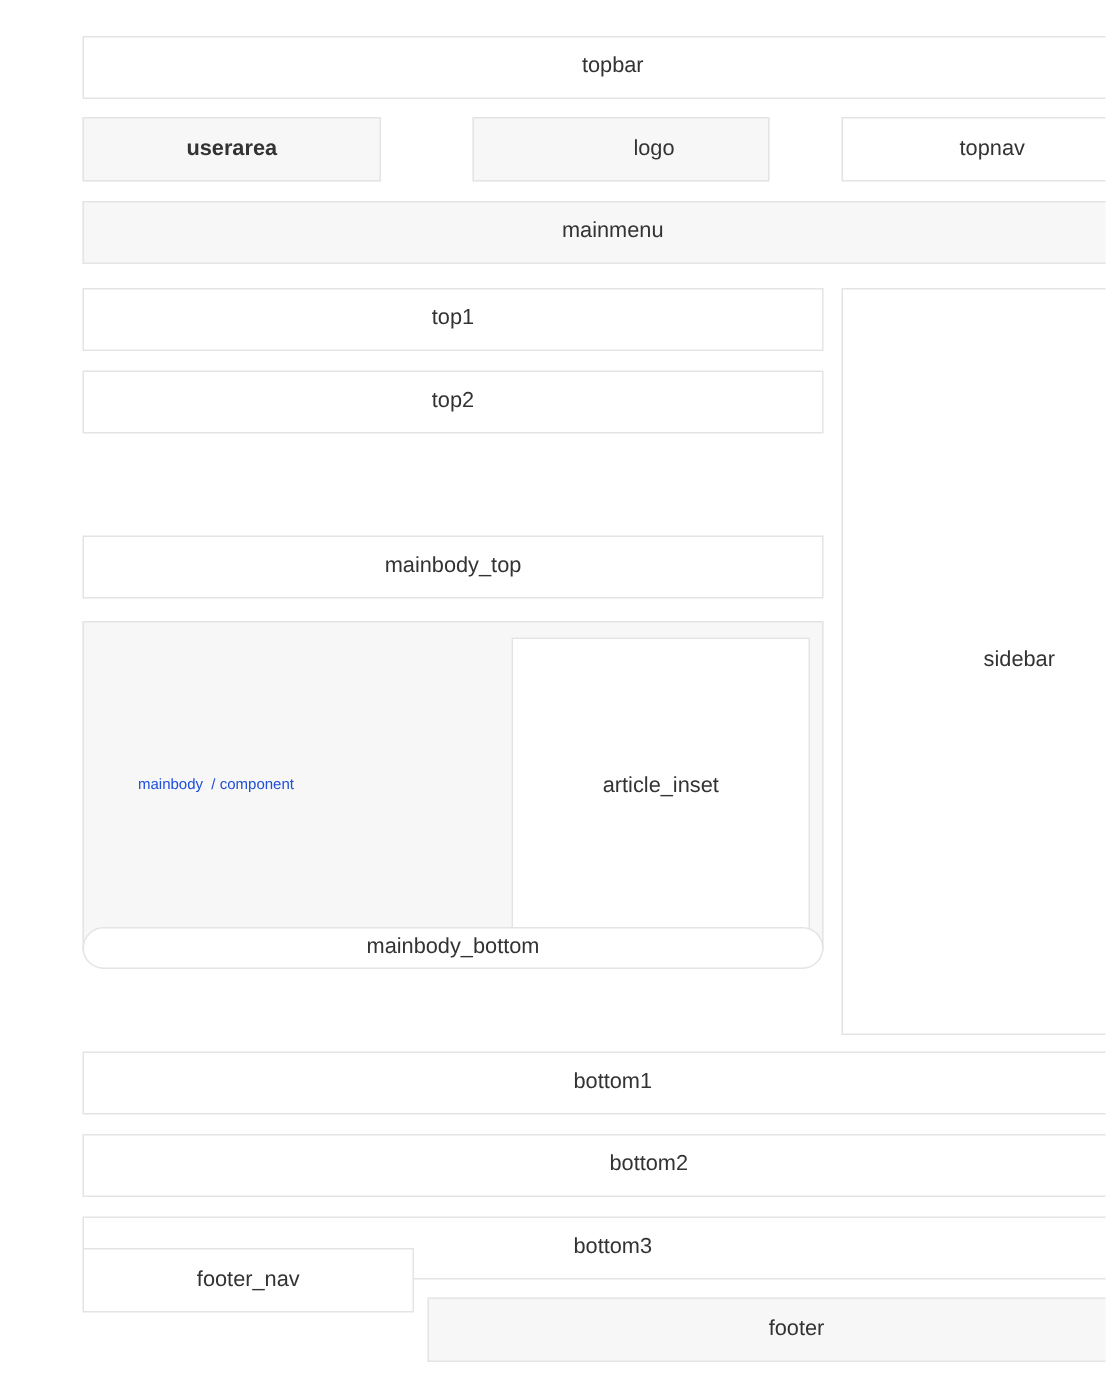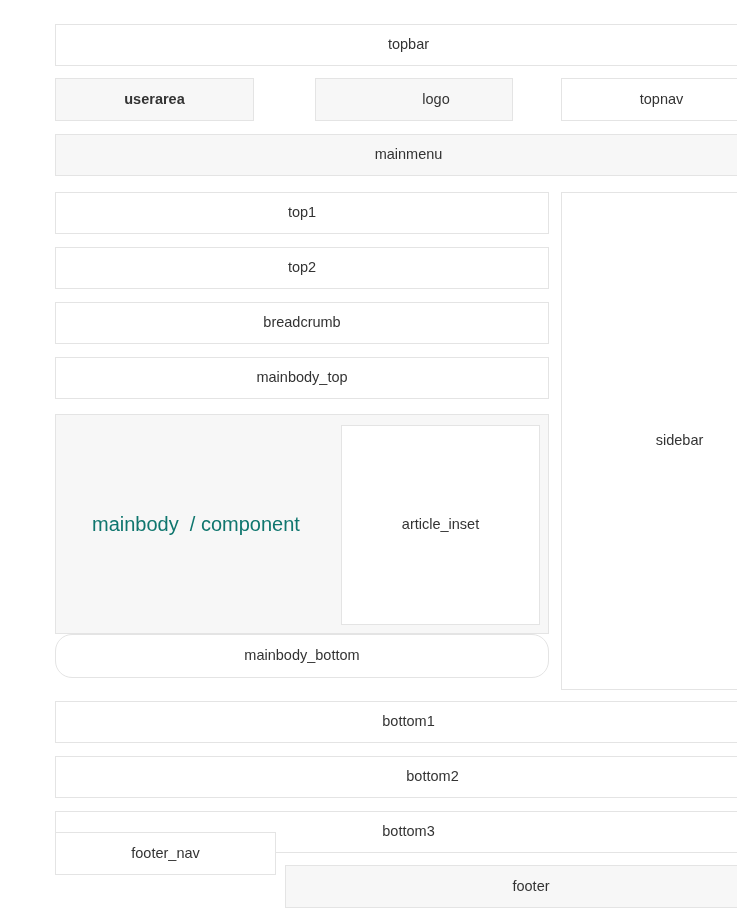--- a/index.html
+++ b/index.html
@@ -41,39 +41,39 @@
 
   
   .region.has-inset {
     display: block;
   }
   .region.has-inset > .region-label {
     position: absolute;
     left: 36px;
     top: 50%;
     transform: translateY(-50%);
-    font-size: 20px;
-    color: #0f766e;
+    font-size: 10px;
+    color: #1d4ed8;
     white-space: pre;
   }
 
   
   #r-topbar        { left: 15px;  top: 24px;  width: 707px; height: 42px; }
   #r-userarea      { left: 15px;  top: 78px;  width: 199px; height: 43px; font-weight: bold; }
   #r-logo          { left: 275px; top: 78px;  width: 198px; height: 43px; padding-left: 44px; }
   #r-topnav        { left: 521px; top: 78px;  width: 201px; height: 43px; }
   #r-mainmenu      { left: 15px;  top: 134px; width: 707px; height: 42px; }
 
   #r-top1          { left: 15px;  top: 192px; width: 494px; height: 42px; }
   #r-top2          { left: 15px;  top: 247px; width: 494px; height: 42px; }
   #r-breadcrumb    { left: 15px;  top: 302px; width: 494px; height: 42px; }
   #r-mainbodytop   { left: 15px;  top: 357px; width: 494px; height: 42px; }
   #r-mainbody      { left: 15px;  top: 414px; width: 494px; height: 220px; }
   #r-articleinset  { left: 285px; top: 10px;  width: 199px; height: 200px; }
-  #r-mainbodybot   { left: 15px;  top: 634px; width: 494px; height: 44px; border-radius: 17px; }
+  #r-mainbodybot   { left: 15px;  top: 618px; width: 494px; height: 28px; border-radius: 17px; }
 
   #r-sidebar       { left: 521px; top: 192px; width: 201px; height: 498px; padding-left: 36px; }
 
   #r-bottom1       { left: 15px;  top: 701px; width: 707px; height: 42px; }
   #r-bottom2       { left: 15px;  top: 756px; width: 707px; height: 42px; padding-left: 48px; }
   #r-bottom3       { left: 15px;  top: 811px; width: 707px; height: 42px; }
   #r-footernav     { left: 15px;  top: 832px; width: 221px; height: 43px; }
   #r-footer        { left: 245px; top: 865px; width: 477px; height: 43px; padding-left: 15px; }
 </style>
 </head>
@@ -88,21 +88,20 @@
   <div class="region fill-gray" id="r-logo">logo</div>
 
   <div class="region fill-white" id="r-topnav">topnav</div>
 
   <div class="region fill-gray" id="r-mainmenu">mainmenu</div>
 
   <div class="region fill-white" id="r-top1">top1</div>
 
   <div class="region fill-white" id="r-top2">top2</div>
 
-  <div class="region fill-white" id="r-breadcrumb">breadcrumb</div>
 
   <div class="region fill-white" id="r-mainbodytop">mainbody_top</div>
 
   <div class="region fill-gray has-inset" id="r-mainbody">
     <span class="region-label">mainbody  / component</span>
     <div class="region fill-white" id="r-articleinset">article_inset</div>
   </div>
 
   <div class="region fill-white" id="r-mainbodybot">mainbody_bottom</div>
 

